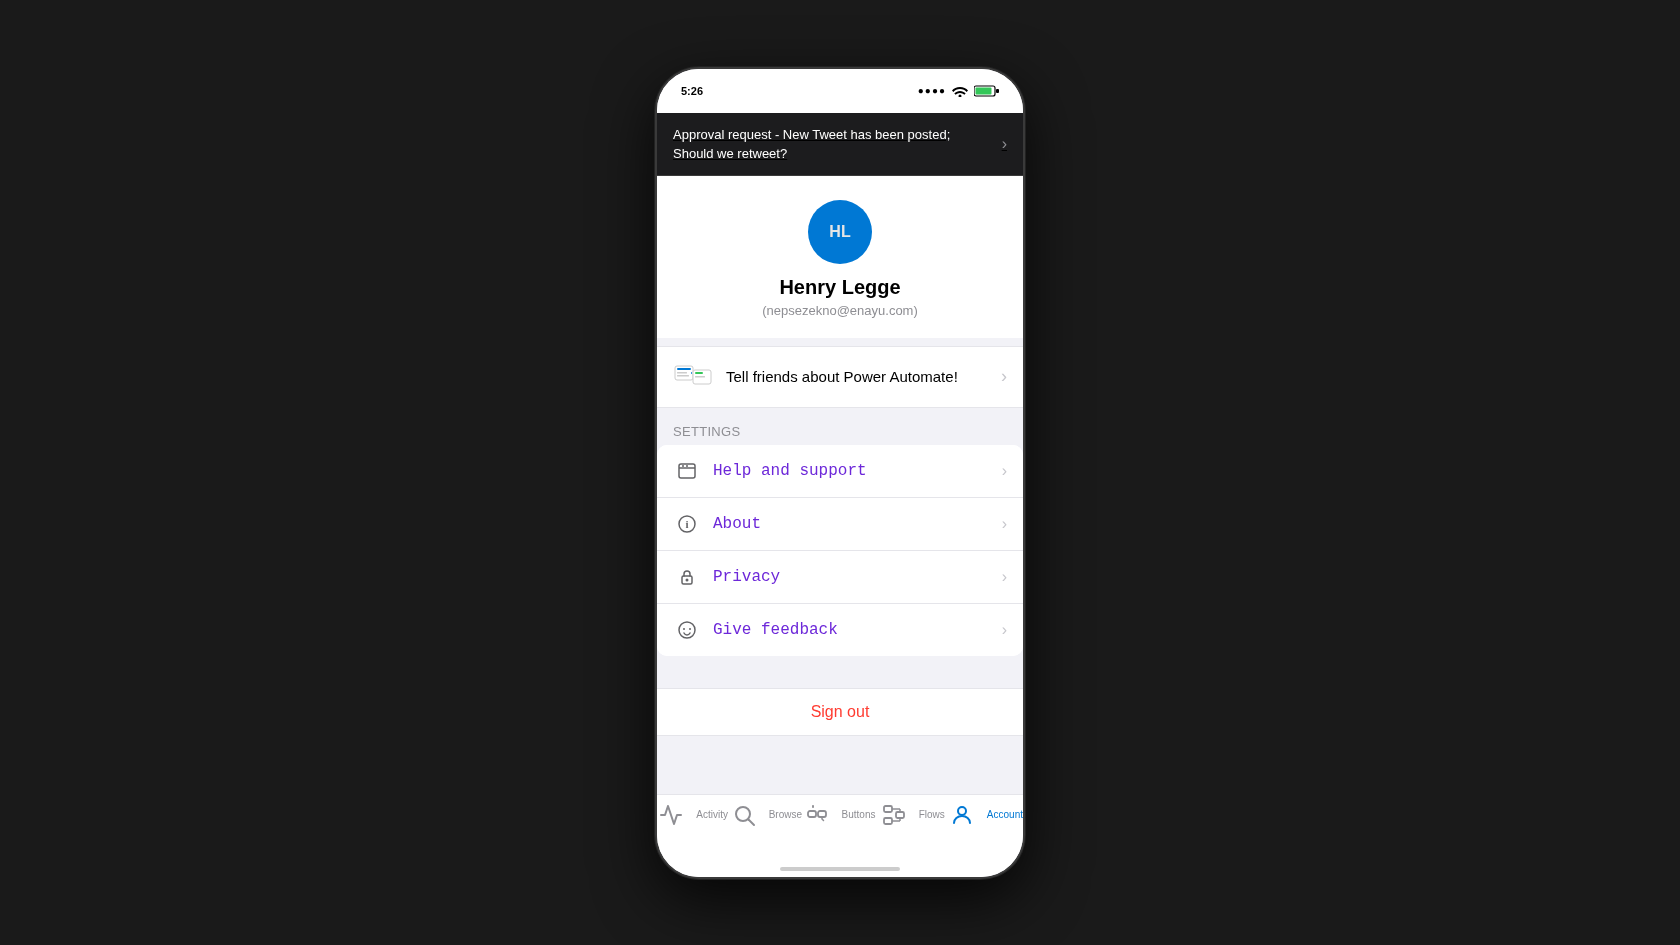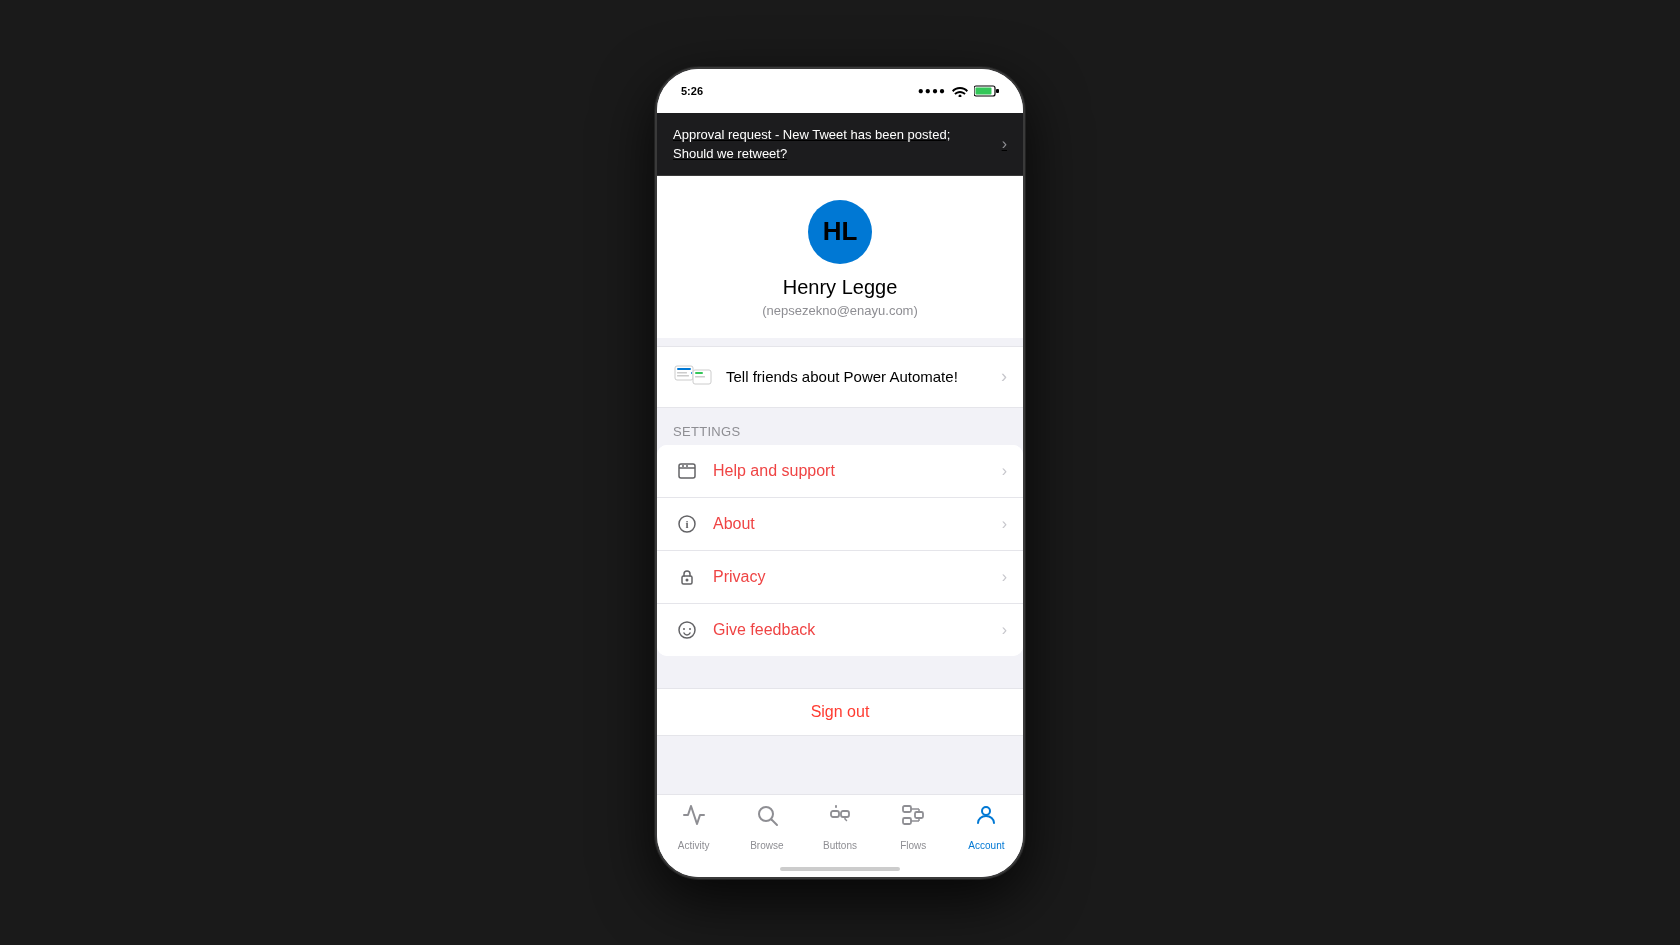--- a/index.html
+++ b/index.html
@@ -90,30 +90,30 @@
     }
 
     .avatar {
       width: 64px;
       height: 64px;
       border-radius: 50%;
       background: #0078d4;
       display: flex;
       align-items: center;
       justify-content: center;
-      color: #000000;
-      font-size: 26px;
+      color: #e5e5e5;
+      font-size: 16px;
       font-weight: 600;
       margin-bottom: 12px;
       text-align: center;
     }
 
     .profile-name {
       font-size: 20px;
-      font-weight: 400;
+      font-weight: 700;
       color: #000;
       margin-bottom: 4px;
     }
 
     .profile-email {
       font-size: 13px;
       color: #8e8e93;
     }
 
     
@@ -190,21 +190,22 @@
       align-items: center;
       justify-content: center;
       margin-right: 12px;
       font-size: 18px;
       color: #636366;
     }
 
     .settings-item-label {
       flex: 1;
       font-size: 16px;
-      color: #ef4444;
+      color: #6d28d9;
+      font-family: Liberation Mono, monospace;
     }
 
     .settings-item-chevron {
       color: #c7c7cc;
       font-size: 16px;
     }
 
     
     .section-separator {
       height: 32px;
@@ -246,21 +247,21 @@
       border-top: 1px solid #e5e5ea;
       height: 83px;
       display: flex;
       align-items: flex-start;
       padding-top: 8px;
     }
 
     .nav-item {
       flex: 1;
       display: flex;
-      flex-direction: column;
+      flex-direction: row;
       align-items: center;
       gap: 13px;
       cursor: pointer;
       justify-content: center;
     }
 
     .nav-label {
       font-size: 10px;
       color: #8e8e93;
     }

